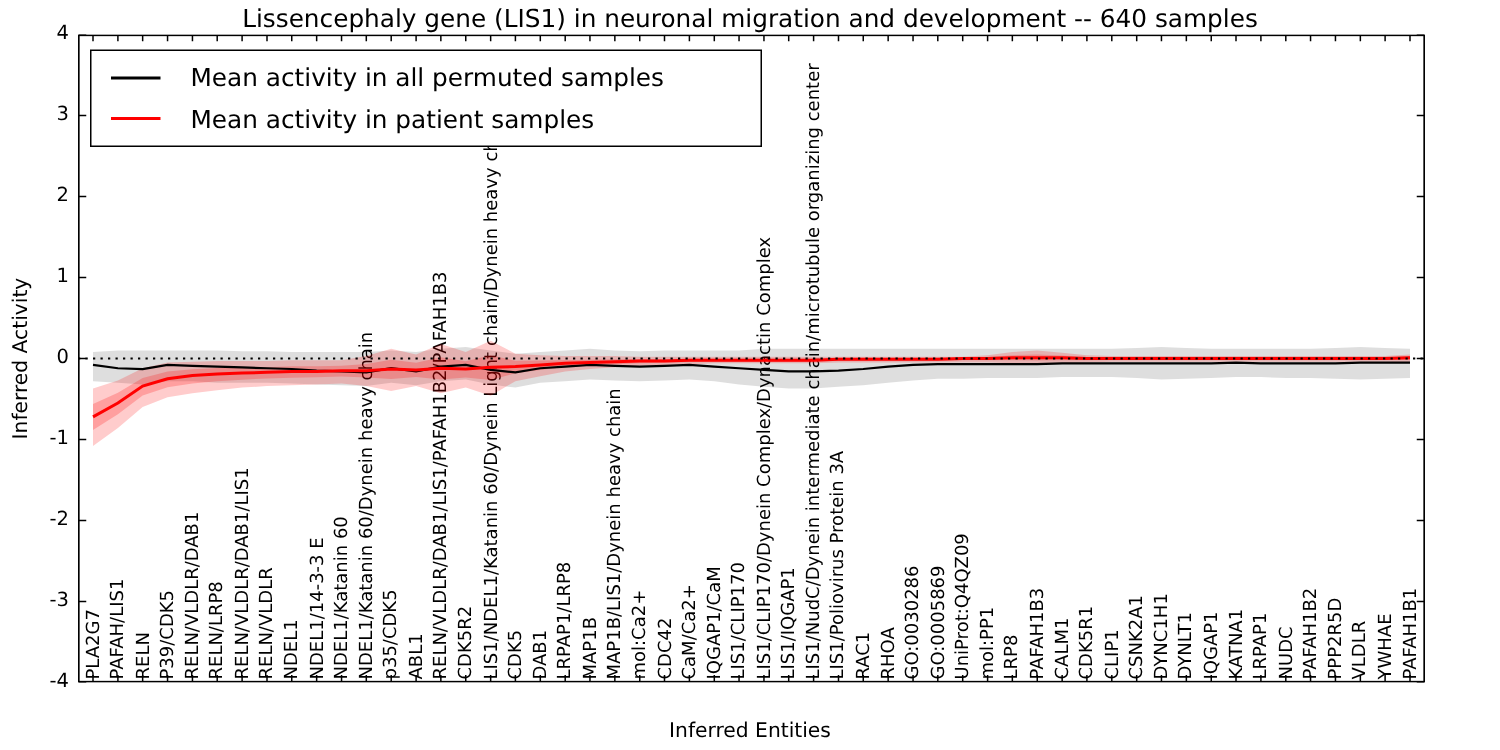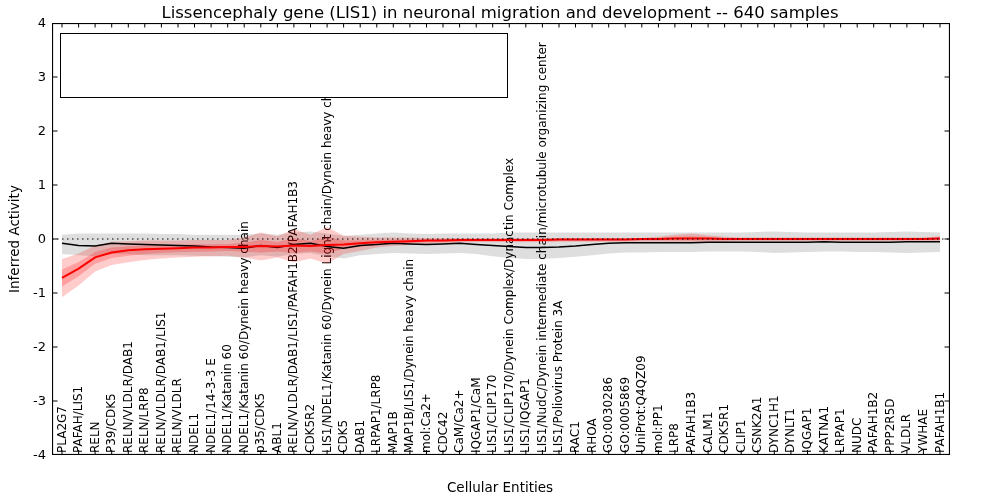--- a/index.html
+++ b/index.html
@@ -245,16 +245,24 @@
         <line x1="0.5" y1="324.0" x2="5.5" y2="324.0" stroke="#000" stroke-width="1"></line>
         <line x1="897.5" y1="324.0" x2="892.5" y2="324.0" stroke="#000" stroke-width="1"></line>
         <line x1="0.5" y1="378.0" x2="5.5" y2="378.0" stroke="#000" stroke-width="1"></line>
         <line x1="897.5" y1="378.0" x2="892.5" y2="378.0" stroke="#000" stroke-width="1"></line>
         <line x1="0.5" y1="432.0" x2="5.5" y2="432.0" stroke="#000" stroke-width="1"></line>
         <line x1="897.5" y1="432.0" x2="892.5" y2="432.0" stroke="#000" stroke-width="1"></line>
       </svg>
     </div>
 
   <div id="legend">
+    <div class="legend-row">
+      <span class="legend-swatch" style="border-top-color: rgb(0, 0, 0);"></span>
+      <span class="legend-label">Mean activity in all permuted samples</span>
+    </div>
+    <div class="legend-row">
+      <span class="legend-swatch" style="border-top-color: rgb(255, 0, 0);"></span>
+      <span class="legend-label">Mean activity in patient samples</span>
+    </div>
   </div>
 
-  <div id="xlabel">Cellular Entities</div>
+  <div id="xlabel">Inferred Entities</div>
 </div>
 
 </body></html>

